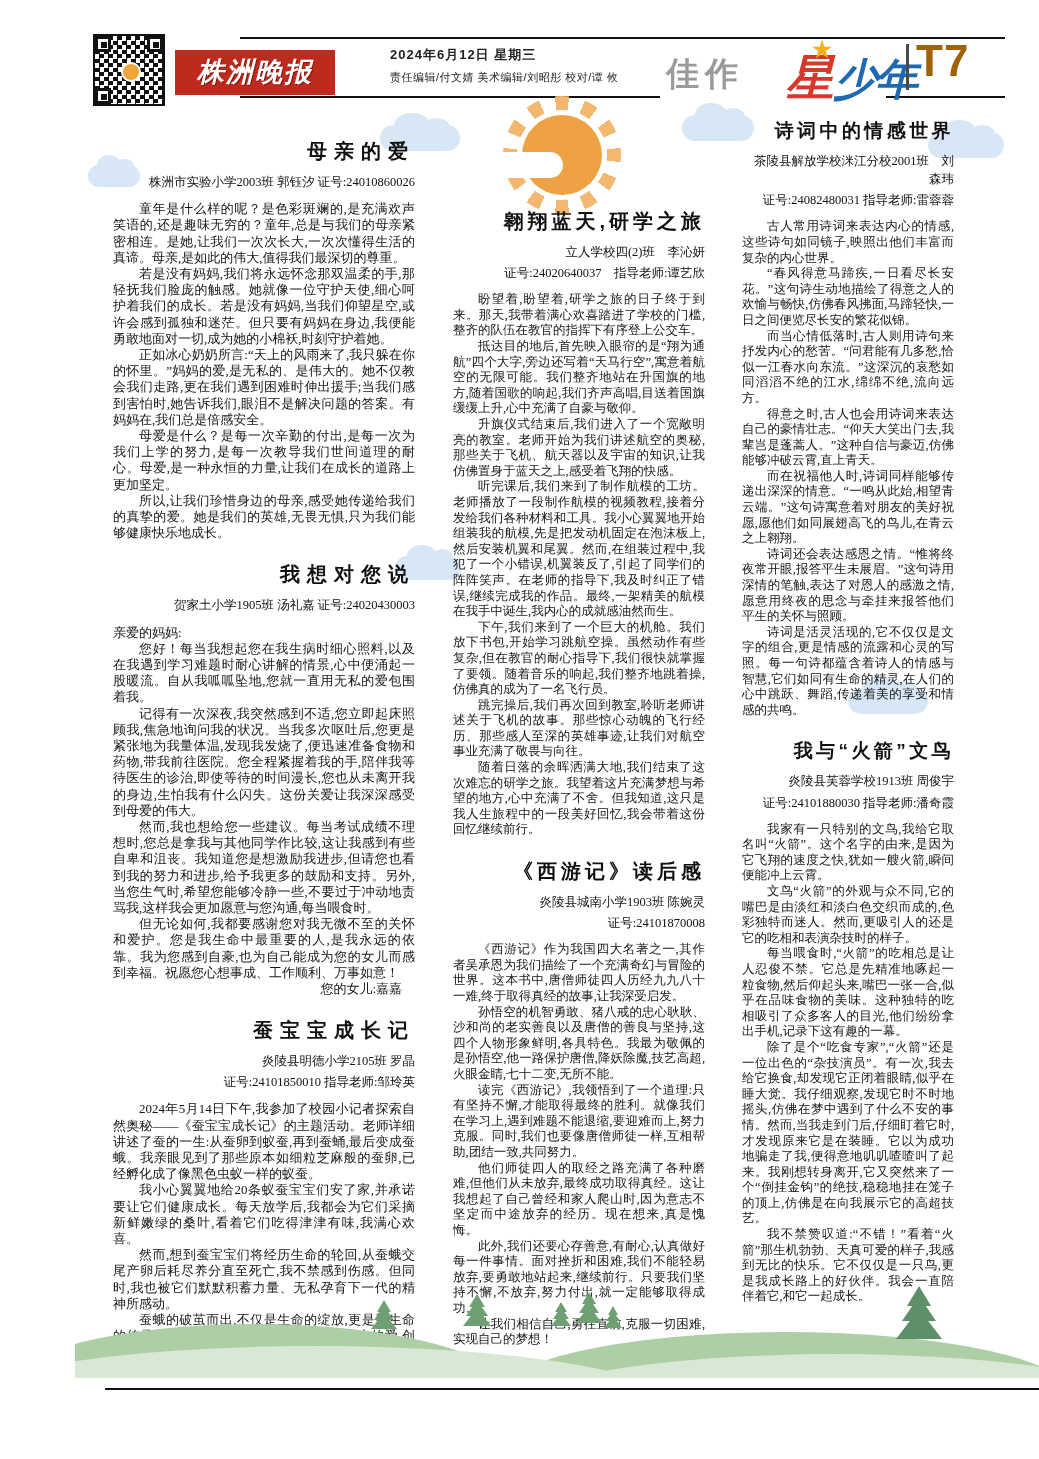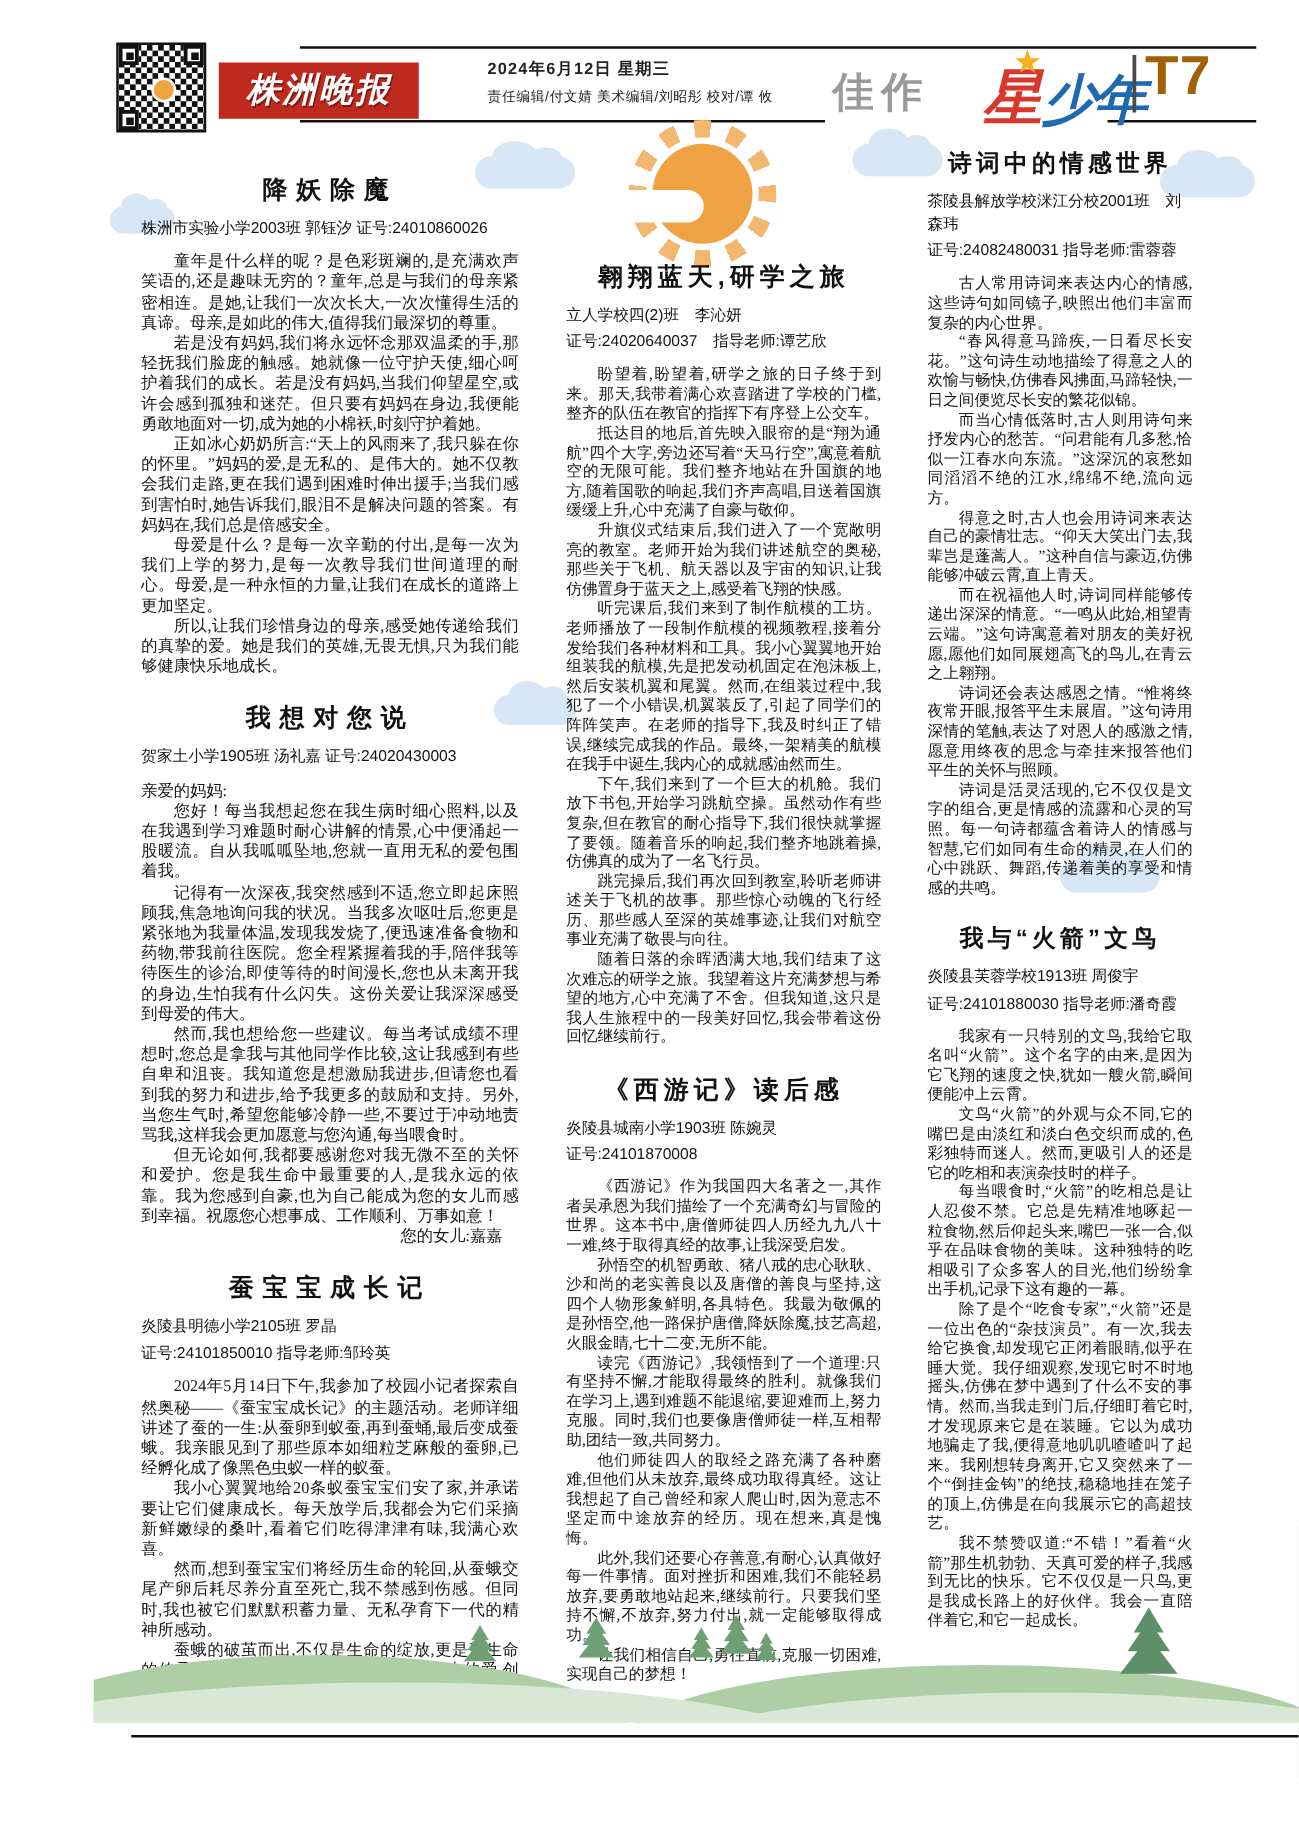--- a/index.html
+++ b/index.html
@@ -45,26 +45,26 @@
   .hill{position:absolute;border-radius:50%;}
   .tree{position:absolute;}
   .tri{width:0;height:0;border-style:solid;border-color:transparent;margin:0 auto;}
   .bottom-rule{position:absolute;left:105px;top:1388px;width:935px;height:2px;background:#101010;}
   
   .col{position:absolute;}
   .col1{left:113px;top:138px;width:302px;}
   .col2{left:453px;top:208px;width:252px;}
   .col3{left:742px;top:118px;width:212px;}
   article{display:block;margin-bottom:20px;}
-  .title{font-family:"Liberation Sans","DejaVu Sans",sans-serif;font-weight:bold;text-align:center;
+  .title{font-family:"Liberation Sans","DejaVu Sans",sans-serif;font-weight:bold;text-align:right;
          font-size:20px;letter-spacing:.35em;margin:0 0 8px 0;color:#111;white-space:nowrap;}
   .col3 .title{font-size:19px;letter-spacing:.18em;}
   .col2 .title{letter-spacing:.2em;}
-  .byline{text-align:left;font-size:12.5px;color:#111;margin:0 0 3px 0;line-height:1.45;
-          font-family:Liberation Sans, sans-serif;}
+  .byline{text-align:right;font-size:12.5px;color:#111;margin:0 0 3px 0;line-height:1.45;
+          font-family:Liberation Serif, serif;}
   .body{margin-top:10px;}
   .body p{margin:0;font-size:12.5px;line-height:15.6px;text-align:justify;text-indent:2em;color:#151515;}
   .col1 .body p{font-size:13px;line-height:16.2px;}
   .salutation{text-indent:0 !important;}
   .signature{text-align:right !important;text-indent:0 !important;padding-right:1em;}
 </style>
 </head>
 <body>
 
 <div class="page">
@@ -110,21 +110,21 @@
   <div class="cloud-w" style="left:468px;top:152px;width:95px;height:26px;"></div>
   <div class="cloud" style="left:88px;top:165px;width:52px;height:22px;"></div>
   <div class="cloud" style="left:380px;top:125px;width:80px;height:26px;"></div>
   <div class="cloud" style="left:682px;top:115px;width:72px;height:26px;"></div>
   <div class="cloud" style="left:928px;top:132px;width:76px;height:26px;"></div>
   <div class="cloud" style="left:395px;top:556px;width:66px;height:24px;"></div>
   <div class="cloud" style="left:848px;top:688px;width:80px;height:26px;"></div>
 
   <div class="col col1">
       <article>
-        <h2 class="title">降妖除魔</h2>
+        <h2 class="title">母亲的爱</h2>
         <div class="byline">株洲市实验小学2003班 郭钰汐  证号:24010860026</div>
         <div class="body">
           <p>童年是什么样的呢？是色彩斑斓的,是充满欢声笑语的,还是趣味无穷的？童年,总是与我们的母亲紧密相连。是她,让我们一次次长大,一次次懂得生活的真谛。母亲,是如此的伟大,值得我们最深切的尊重。</p>
           <p>若是没有妈妈,我们将永远怀念那双温柔的手,那轻抚我们脸庞的触感。她就像一位守护天使,细心呵护着我们的成长。若是没有妈妈,当我们仰望星空,或许会感到孤独和迷茫。但只要有妈妈在身边,我便能勇敢地面对一切,成为她的小棉袄,时刻守护着她。</p>
           <p>正如冰心奶奶所言:“天上的风雨来了,我只躲在你的怀里。”妈妈的爱,是无私的、是伟大的。她不仅教会我们走路,更在我们遇到困难时伸出援手;当我们感到害怕时,她告诉我们,眼泪不是解决问题的答案。有妈妈在,我们总是倍感安全。</p>
           <p>母爱是什么？是每一次辛勤的付出,是每一次为我们上学的努力,是每一次教导我们世间道理的耐心。母爱,是一种永恒的力量,让我们在成长的道路上更加坚定。</p>
           <p>所以,让我们珍惜身边的母亲,感受她传递给我们的真挚的爱。她是我们的英雄,无畏无惧,只为我们能够健康快乐地成长。</p>
         </div>
       </article>
       <article>

